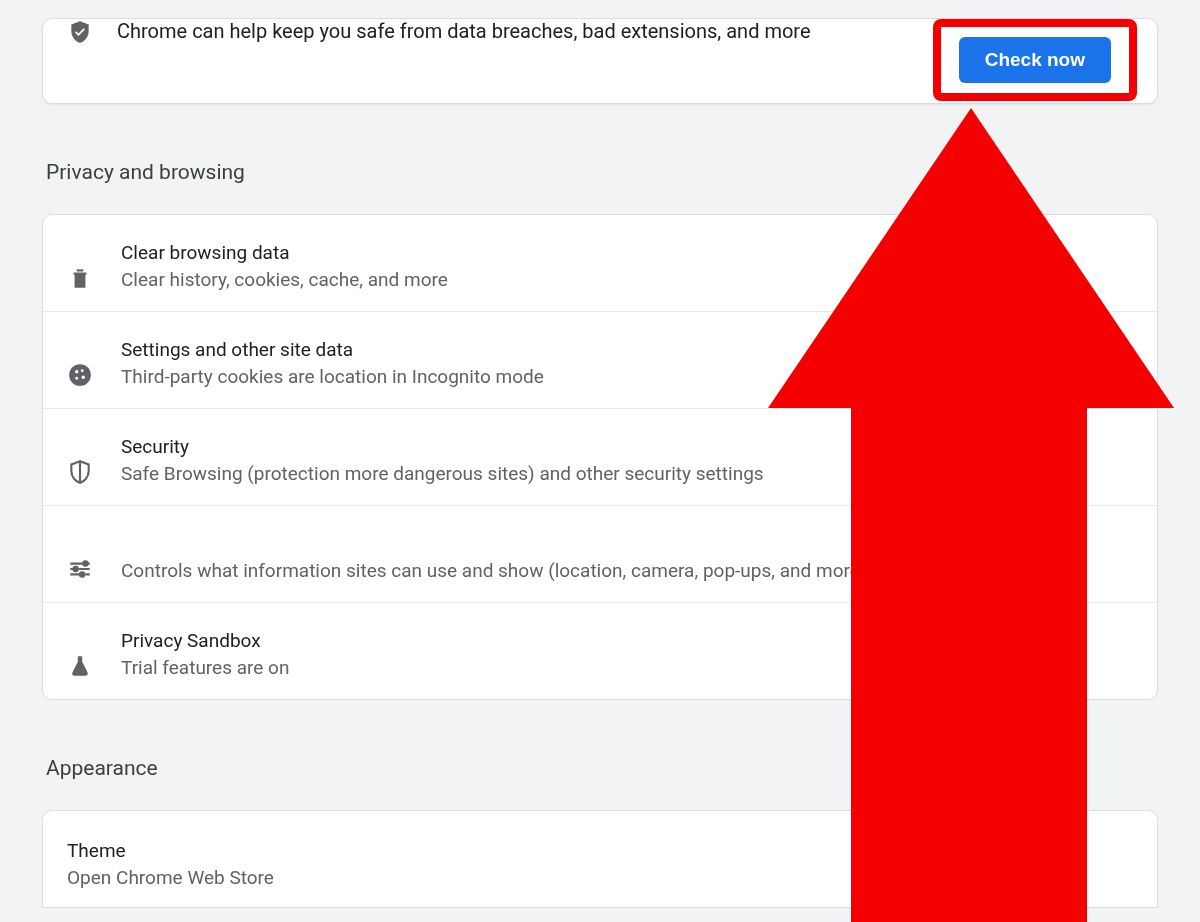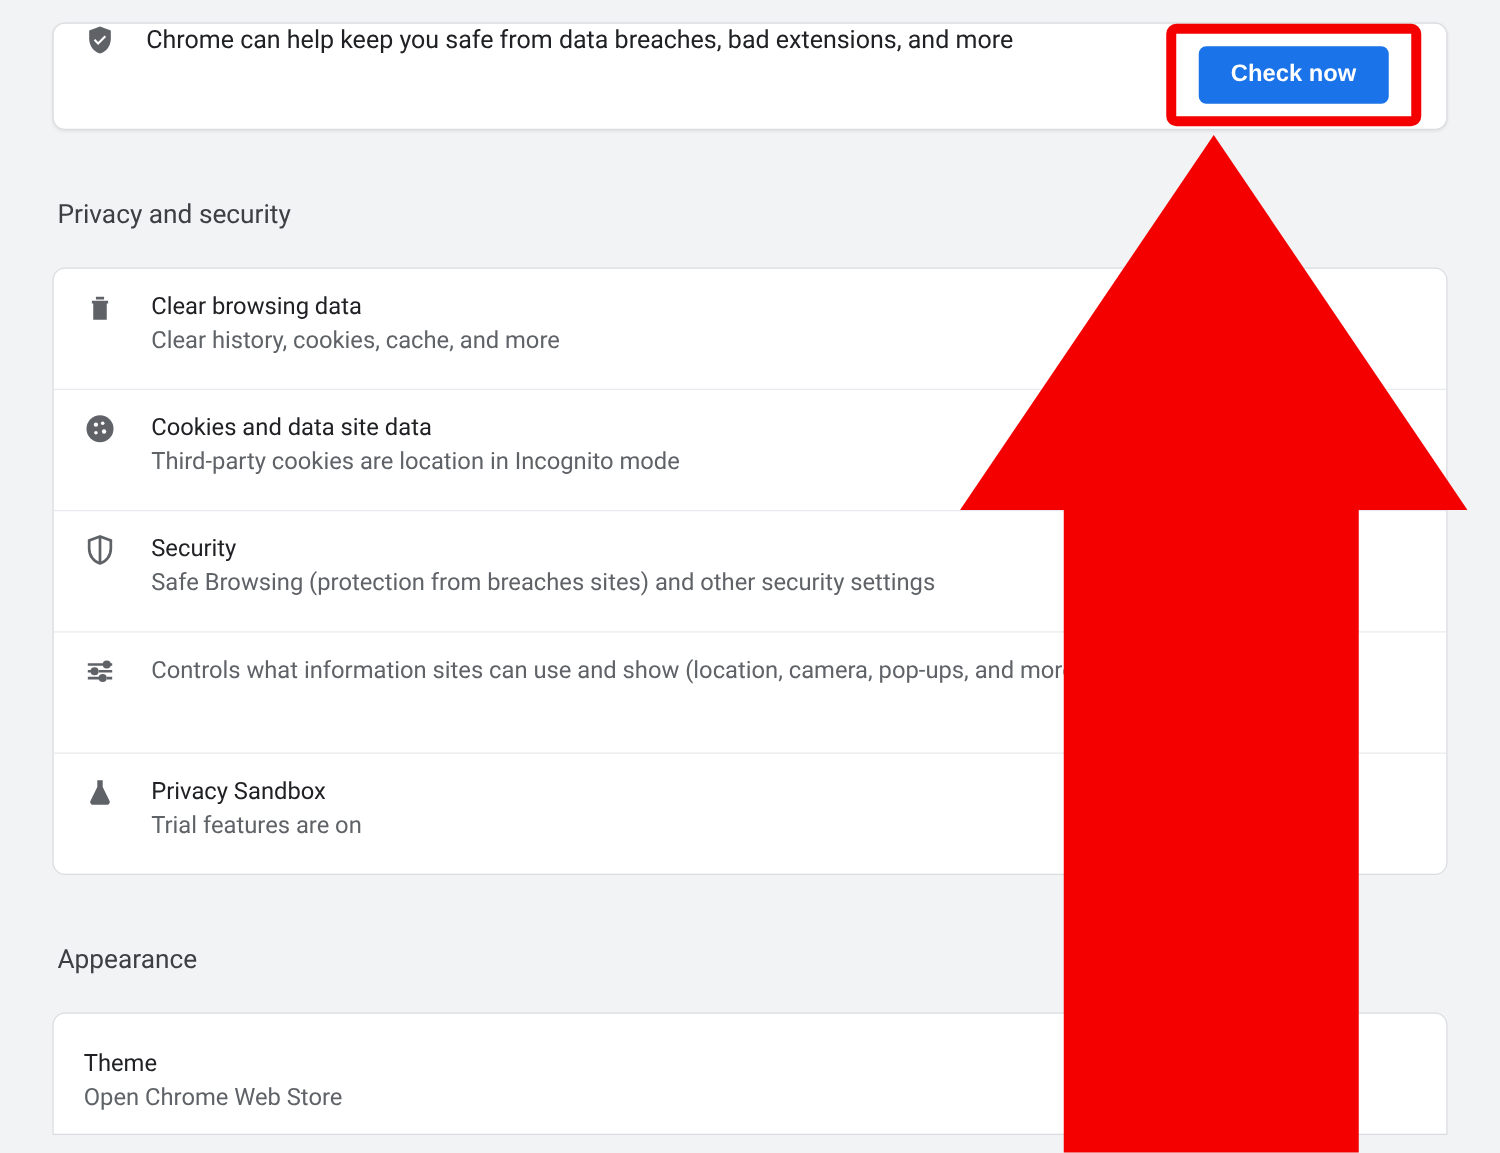--- a/index.html
+++ b/index.html
@@ -72,21 +72,21 @@
 
 
 .list-card {
   background: #fff;
   border: 1px solid #dadce0;
   border-radius: 10px;
   overflow: hidden;
 }
 .row {
   display: flex;
-  align-items: flex-start;
+  align-items: flex-end;
   padding: 18px 24px 20px 24px;
   border-bottom: 1px solid #e8eaed;
   cursor: pointer;
   min-height: 58px;
 }
 .row:last-child { border-bottom: none; }
 .row .ico {
   width: 26px;
   height: 26px;
   flex: 0 0 26px;
@@ -158,21 +158,21 @@
           <path d="M12 2 4 5v6c0 5.1 3.4 9.8 8 11 4.6-1.2 8-5.9 8-11V5l-8-3z"></path>
           <path fill="#fff" d="m10.6 13.4-2.1-2.1-1.1 1.1 3.2 3.2 5.9-5.9-1.1-1.1z"></path>
         </svg>
     </span>
     <div class="safety-text">Chrome can help keep you safe from data breaches, bad extensions, and more</div>
     <div class="highlight-box">
       <button class="checknow-btn">Check now</button>
     </div>
   </div>
 
-  <div class="section-title">Privacy and security</div>
+  <div class="section-title">Privacy and browsing</div>
 
   <div class="list-card">
 
     <div class="row">
       <span class="ico">
         <svg viewBox="0 0 24 24" fill="currentColor">
             <path d="M6 7h12v2H6zM7 9h10v12H7z"></path>
             <path d="M9 4h6v2H9z"></path>
           </svg>
       </span>
@@ -186,35 +186,35 @@
       <span class="ico">
         <svg viewBox="0 0 24 24" fill="currentColor">
             <circle cx="12" cy="12" r="10"></circle>
             <circle cx="9" cy="9" r="1.6" fill="#fff"></circle>
             <circle cx="14" cy="8" r="1.3" fill="#fff"></circle>
             <circle cx="15" cy="14" r="1.6" fill="#fff"></circle>
             <circle cx="9" cy="15" r="1.3" fill="#fff"></circle>
           </svg>
       </span>
       <div class="texts">
-        <div class="title">Cookies and data site data</div>
+        <div class="title">Settings and other site data</div>
         <div class="subtitle">Third-party cookies are location in Incognito mode</div>
       </div>
     </div>
 
     <div class="row">
       <span class="ico">
         <svg viewBox="0 0 24 24" fill="none" stroke="currentColor" stroke-width="2">
             <path d="M12 2 4 5v6c0 5.1 3.4 9.8 8 11 4.6-1.2 8-5.9 8-11V5l-8-3z"></path>
             <path d="M12 2v20"></path>
           </svg>
       </span>
       <div class="texts">
         <div class="title">Security</div>
-        <div class="subtitle">Safe Browsing (protection from breaches sites) and other security settings</div>
+        <div class="subtitle">Safe Browsing (protection more dangerous sites) and other security settings</div>
       </div>
     </div>
 
     <div class="row">
       <span class="ico">
         <svg viewBox="0 0 24 24" fill="none" stroke="currentColor" stroke-width="2">
             <path d="M3 7h12M19 7h2M3 12h4M11 12h10M3 17h10M17 17h4"></path>
             <circle cx="17" cy="7" r="2" fill="currentColor"></circle>
             <circle cx="8" cy="12" r="2" fill="currentColor"></circle>
             <circle cx="14" cy="17" r="2" fill="currentColor"></circle>

